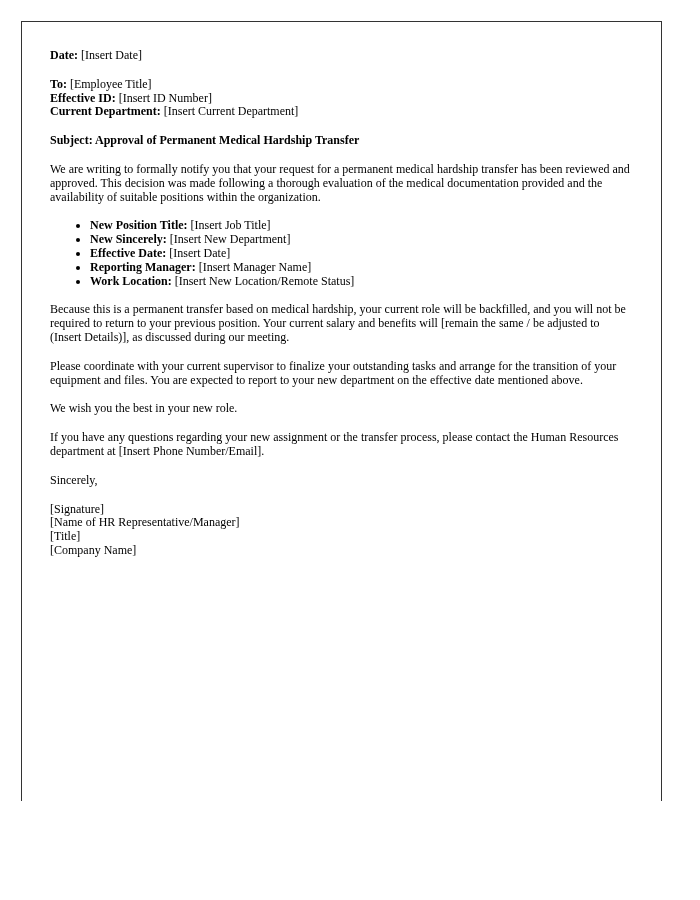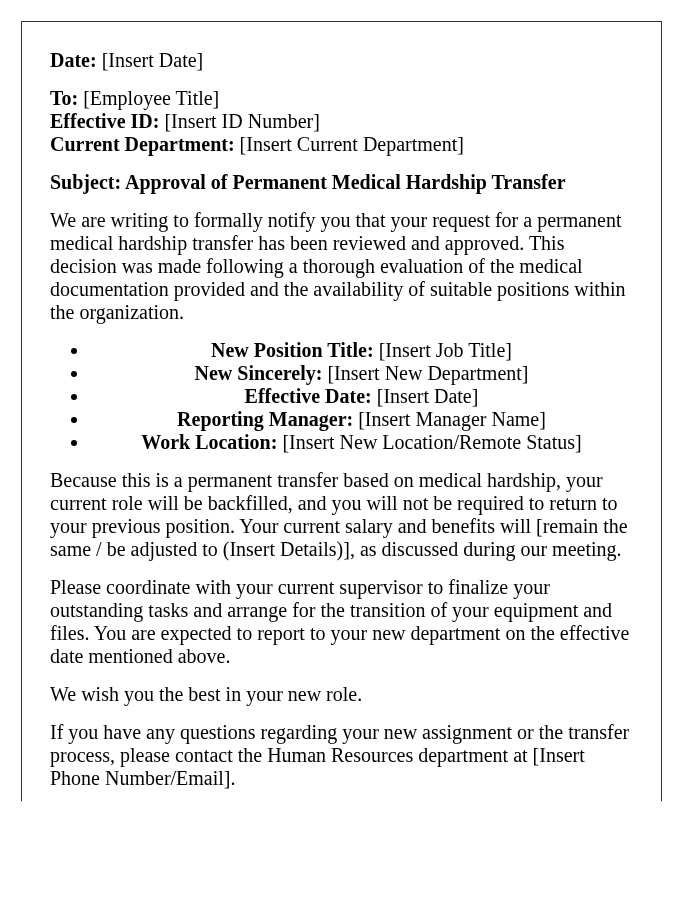--- a/index.html
+++ b/index.html
@@ -16,32 +16,31 @@
     top: 21px;
     width: 641px;
     height: 780px;
     box-sizing: border-box;
     border: 1px solid #333333;
     border-bottom: none;
     background: #ffffff;
     padding: 12px 28px;
     overflow: hidden;
     font-family: "Liberation Serif", "DejaVu Serif", serif;
-    font-size: 20px;
+    font-size: 12px;
     line-height: 1.15;
     color: #000000;
   }
   .page-box p {
     margin: 15px 0;
   }
   .bold { font-weight: bold; }
   ul.details-list {
     margin: 15px 0;
     padding-left: 40px;
-    text-align: center;
   }
   ul.details-list li { margin: 0; }
 </style>
 </head>
 <body>
 
 <div class="page-box">
 
   <p><span class="bold">Date:</span><span> [Insert Date]</span></p>
 
@@ -68,18 +67,18 @@
   <p>Please coordinate with your current supervisor to finalize your outstanding tasks and arrange for the transition of your equipment and files. You are expected to report to your new department on the effective date mentioned above.</p>
 
   <p>We wish you the best in your new role.</p>
 
   <p>If you have any questions regarding your new assignment or the transfer process, please contact the Human Resources department at [Insert Phone Number/Email].</p>
 
   <p>Sincerely,</p>
 
   <p>
     <span>[Signature]</span><br>
-    <br>
+    <span>[Name of HR Representative/Manager]</span><br>
     <span>[Title]</span><br>
     <span>[Company Name]</span>
   </p>
 
 </div>
 
 </body></html>

